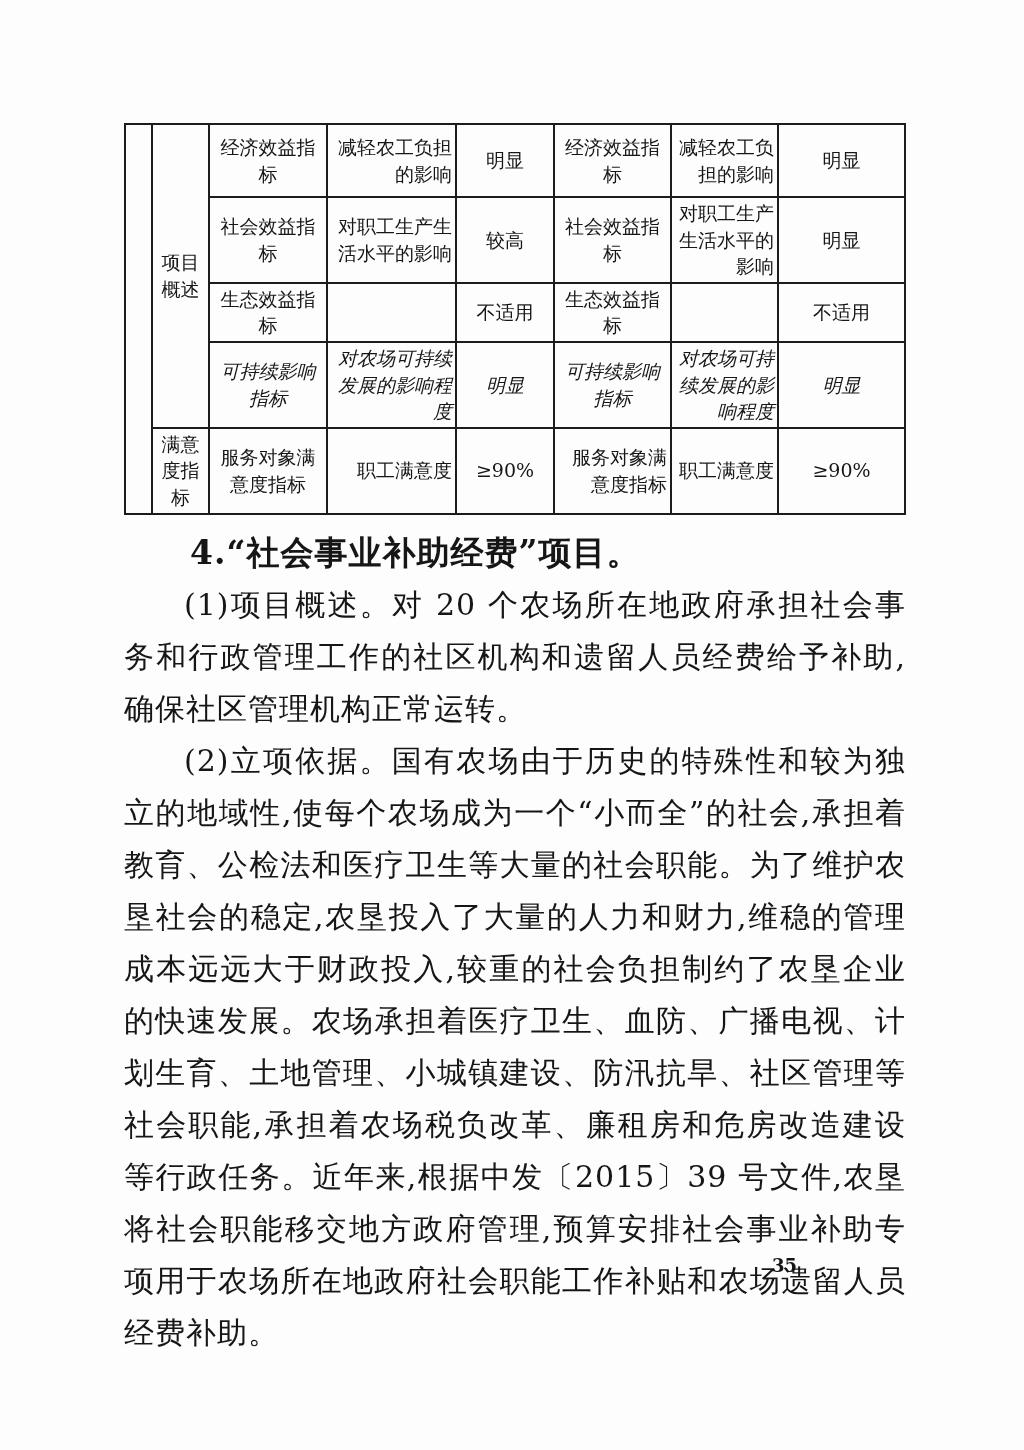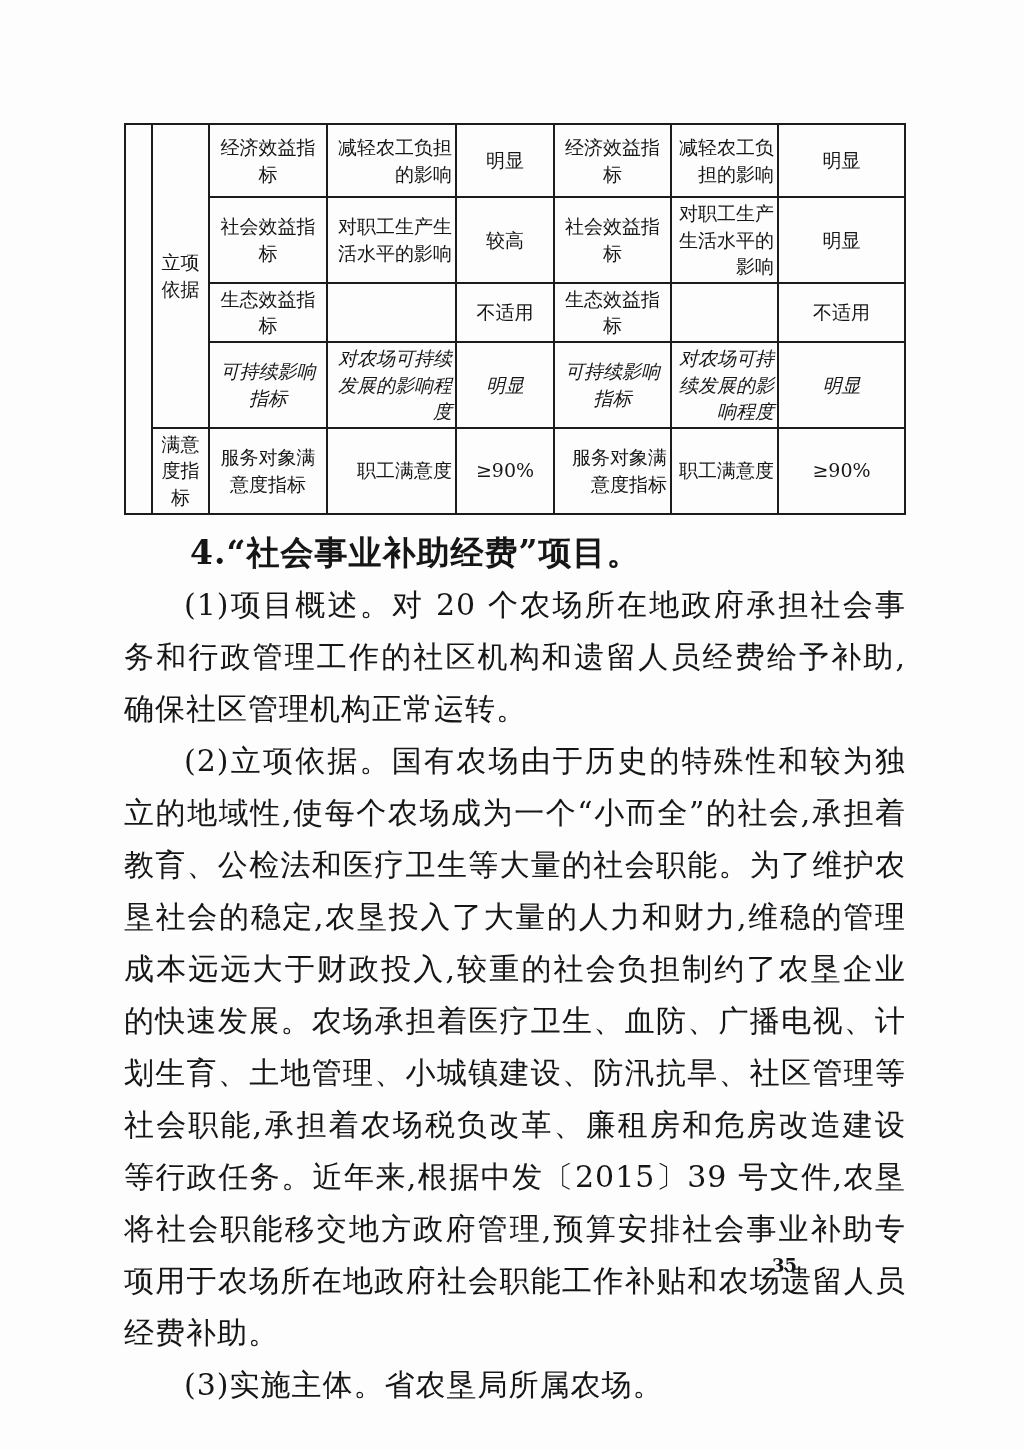--- a/index.html
+++ b/index.html
@@ -83,21 +83,21 @@
       <col style="width:118px">
       <col style="width:129px">
       <col style="width:98px">
       <col style="width:117px">
       <col style="width:107px">
       <col style="width:127px">
     </colgroup>
     <tbody>
       <tr class="r1">
         <td rowspan="5"></td>
-        <td rowspan="4">立项依据</td>
+        <td rowspan="4">项目概述</td>
         <td>经济效益指标</td>
         <td class="criterion">减轻农工负担的影响</td>
         <td>明显</td>
         <td>经济效益指标</td>
         <td class="criterion">减轻农工负担的影响</td>
         <td>明显</td>
       </tr>
       <tr class="r2">
         <td>社会效益指标</td>
         <td class="criterion">对职工生产生活水平的影响</td>
@@ -131,17 +131,16 @@
         <td class="criterion">职工满意度</td>
         <td>≥90%</td>
       </tr>
     </tbody>
   </table>
 
   <h3 class="section-heading">4.“社会事业补助经费”项目。</h3>
 
   <p class="body-para">(1)项目概述。对 20 个农场所在地政府承担社会事务和行政管理工作的社区机构和遗留人员经费给予补助,确保社区管理机构正常运转。</p>
   <p class="body-para">(2)立项依据。国有农场由于历史的特殊性和较为独立的地域性,使每个农场成为一个“小而全”的社会,承担着教育、公检法和医疗卫生等大量的社会职能。为了维护农垦社会的稳定,农垦投入了大量的人力和财力,维稳的管理成本远远大于财政投入,较重的社会负担制约了农垦企业的快速发展。农场承担着医疗卫生、血防、广播电视、计划生育、土地管理、小城镇建设、防汛抗旱、社区管理等社会职能,承担着农场税负改革、廉租房和危房改造建设等行政任务。近年来,根据中发〔2015〕39 号文件,农垦将社会职能移交地方政府管理,预算安排社会事业补助专项用于农场所在地政府社会职能工作补贴和农场遗留人员经费补助。</p>
-  <p class="body-para">(3)实施主体。省农垦局所属农场。</p>
 
   <div class="page-number">35</div>
 
 </div>
 
 </body></html>

